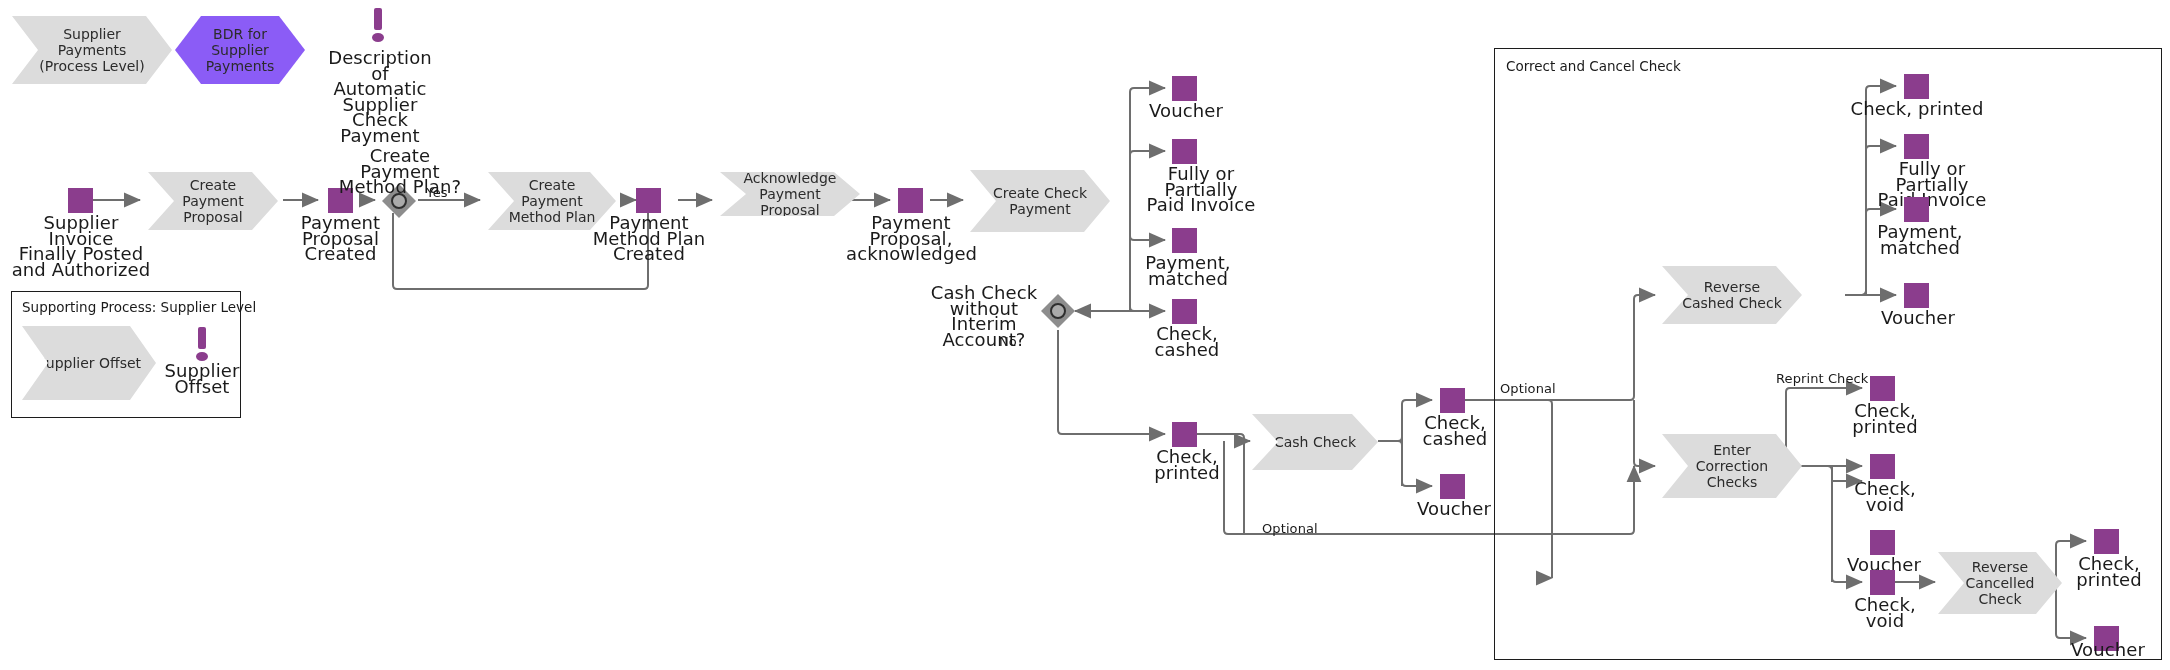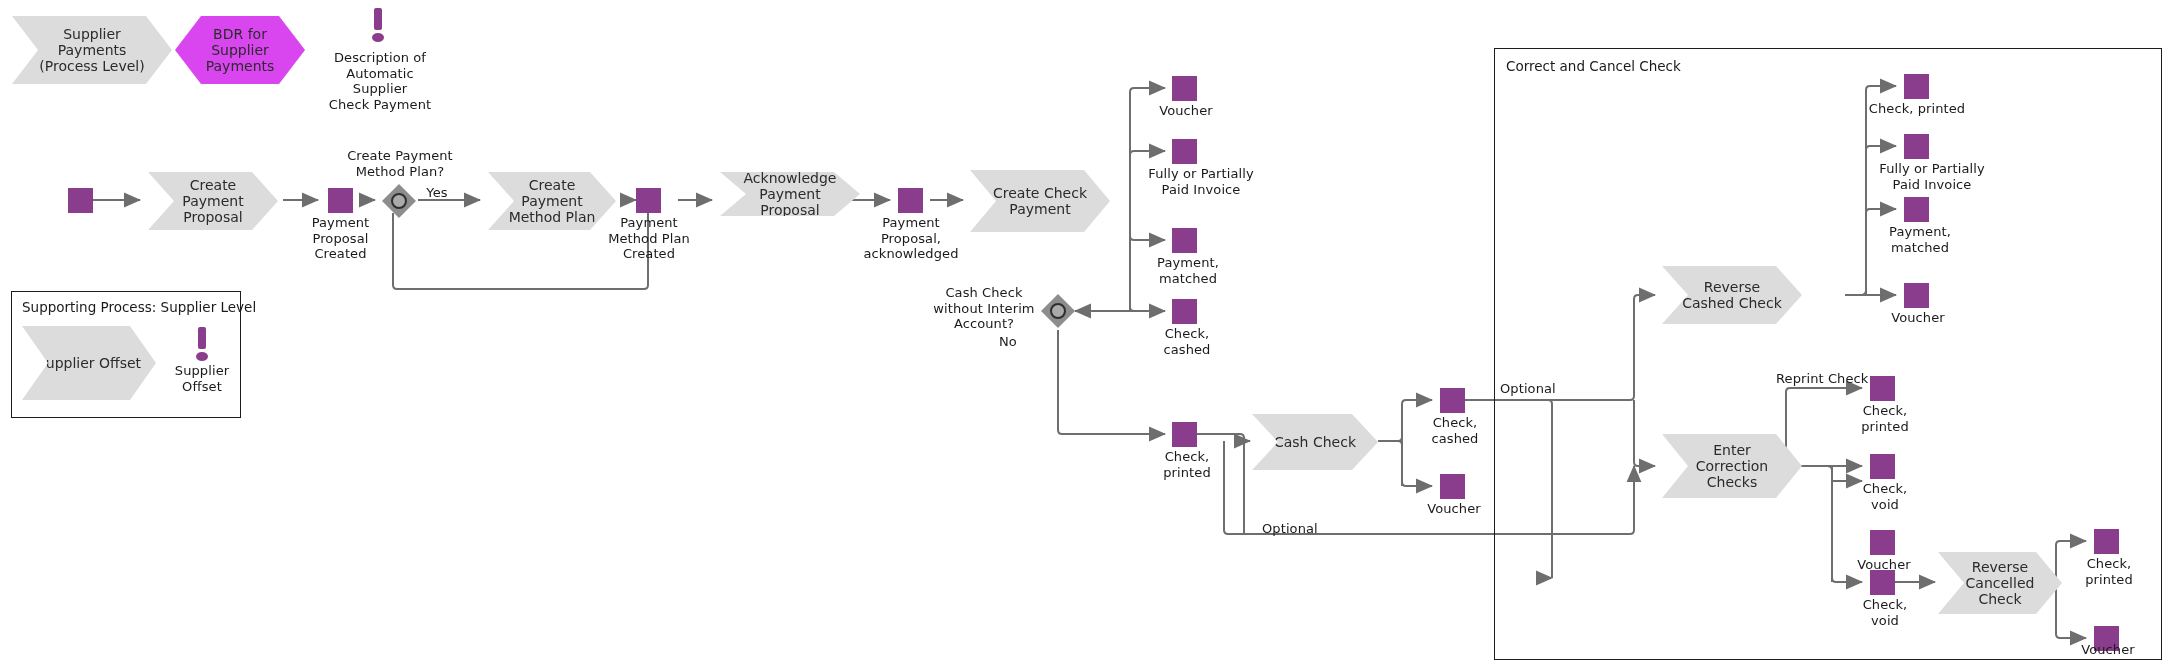--- a/index.html
+++ b/index.html
@@ -7,21 +7,21 @@
     font-family:"DejaVu Sans", sans-serif;
     width:2170px;height:670px;position:relative;overflow:hidden;
     -webkit-font-smoothing:antialiased;
   }
   #canvas{position:absolute;left:0;top:0;width:2170px;height:670px;}
   svg.layer{position:absolute;left:0;top:0;width:2170px;height:670px;pointer-events:none;}
 
   
   .lbl{
     position:absolute;
-    font-size:13px;
+    font-size:18px;
     line-height:15.5px;
     color:#1a1a1a;
     text-align:center;
     white-space:pre-line;
     letter-spacing:0.1px;
   }
   .lbl.left{text-align:left;}
   .lbl.tiny{font-size:13px;line-height:15px;}
 
   
@@ -48,21 +48,21 @@
 
   
   .hexwrap{position:absolute;}
   .hexwrap::after{
     content:"";position:absolute;left:5px;top:5px;width:100%;height:100%;
     background:#d4d4d4;z-index:-1;
     clip-path:polygon(26px 0, calc(100% - 26px) 0, 100% 50%, calc(100% - 26px) 100%, 26px 100%, 0 50%);
   }
   .hex{
     position:absolute;left:0;top:0;width:100%;height:100%;
-    background:#d946ef;
+    background:#8b5cf6;
     color:#2b2b2b;font-size:14px;line-height:16px;text-align:center;
     display:flex;align-items:center;justify-content:center;white-space:pre-line;
     clip-path:polygon(26px 0, calc(100% - 26px) 0, 100% 50%, calc(100% - 26px) 100%, 26px 100%, 0 50%);
   }
 
   
   .evt{position:absolute;width:25px;height:25px;background:#8b3d8d;}
   .evt::after{content:"";position:absolute;left:4px;top:4px;width:25px;height:25px;background:#cfcfcf;z-index:-1;}
   .evtwrap{position:absolute;width:25px;height:25px;}
 
@@ -174,20 +174,23 @@
     <div class="bar"></div>
       <div class="dot"></div>
   </div>
   <div class="lbl" style="left:318px;top:50px;width:124px;">Description of
 Automatic Supplier
 Check Payment</div>
 
   <div class="evtwrap" style="left:68px;top:188px;">
       <div class="evt"></div>
     </div>
+  <div class="lbl" style="left:10px;top:215px;width:142px;">Supplier Invoice
+Finally Posted
+and Authorized</div>
 
   <div class="chev-wrap" style="left:148px;top:172px;width:130px;height:58px;">
     <div class="chev">Create
 Payment
 Proposal</div>
   </div>
 
   <div class="evtwrap" style="left:328px;top:188px;">
       <div class="evt"></div>
     </div>

